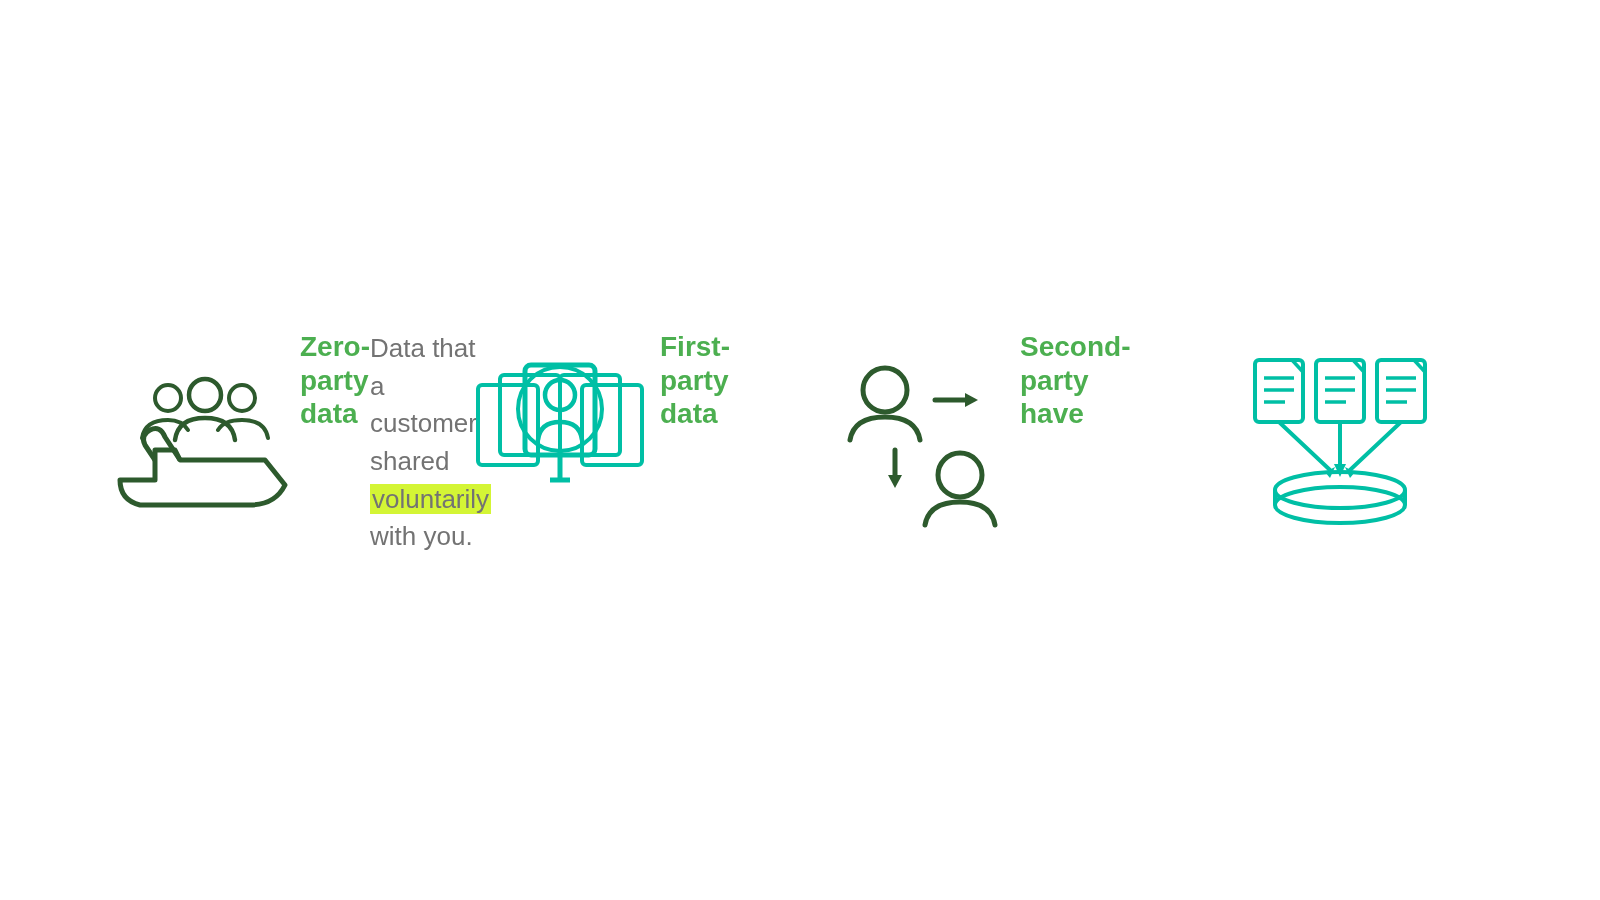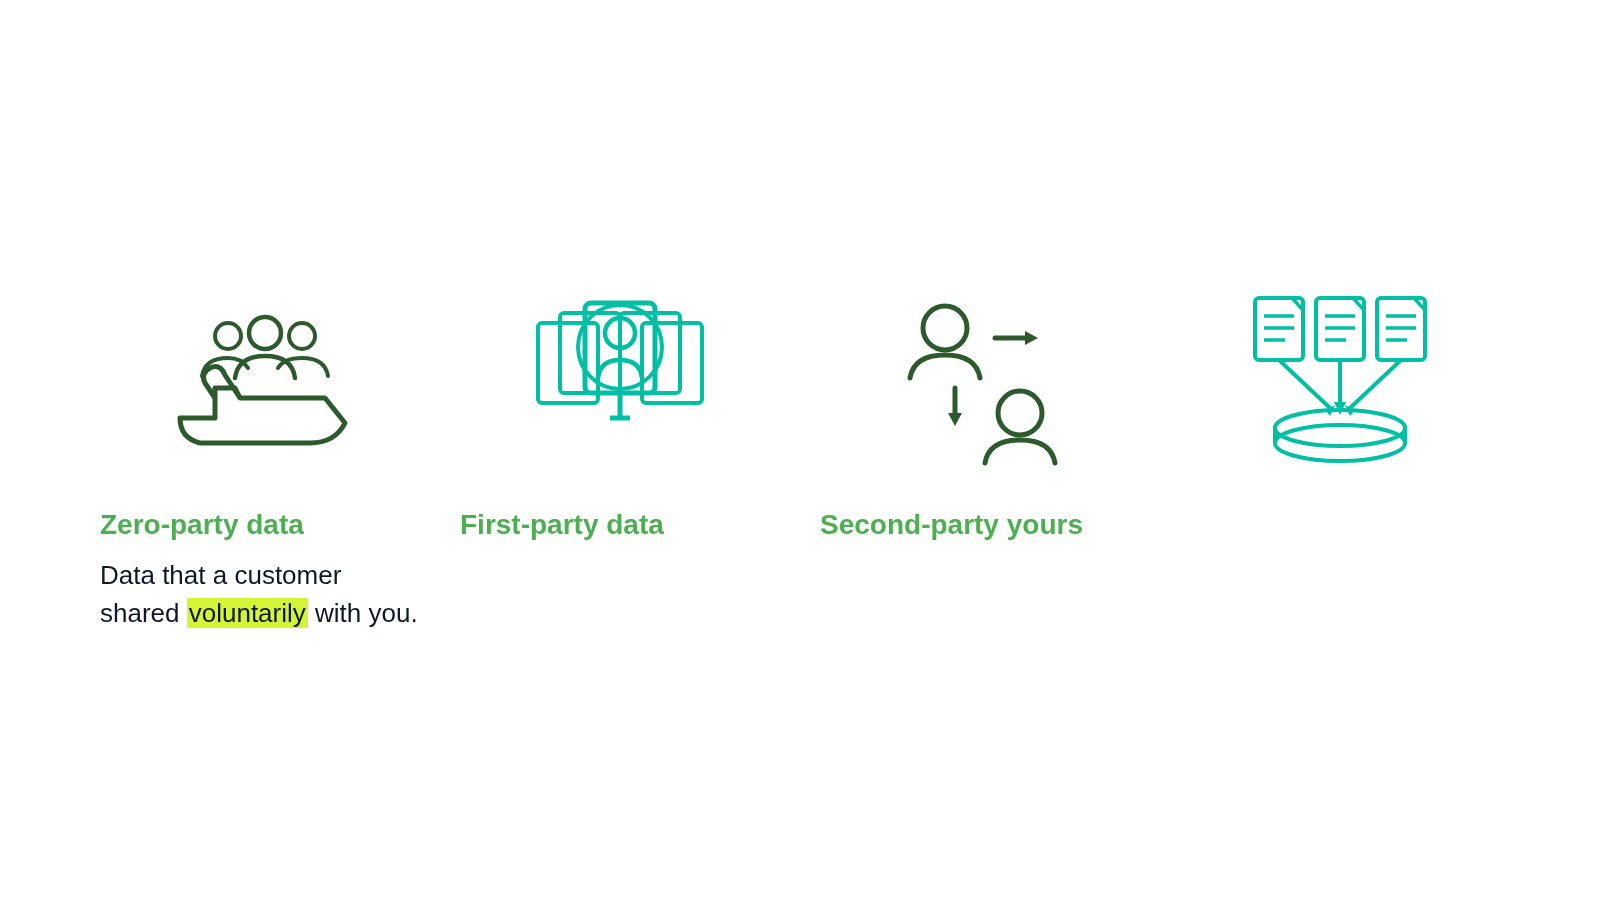--- a/index.html
+++ b/index.html
@@ -19,21 +19,21 @@
       display: flex;
       flex-direction: row;
       gap: 0;
       width: 1400px;
       align-items: flex-start;
       justify-content: space-between;
     }
 
     .card {
       display: flex;
-      flex-direction: column;
+      flex-direction: row;
       width: 320px;
       gap: 0;
     }
 
     .icon-area {
       width: 100%;
       height: 220px;
       display: flex;
       align-items: center;
       justify-content: center;
@@ -43,21 +43,21 @@
     .card-title {
       font-size: 28px;
       font-weight: 600;
       color: #4caf50;
       margin-bottom: 16px;
       line-height: 1.2;
     }
 
     .card-text {
       font-size: 26px;
-      color: #0f172a;
+      color: #737373;
       line-height: 1.45;
     }
 
     .highlight {
       background-color: #d4f535;
       padding: 0 2px;
     }
 
     
     svg {
@@ -128,21 +128,21 @@
         <path d="M115 55 L145 55" fill="none" stroke="#2d5a2d" stroke-width="5" stroke-linecap="round"></path>
         <polygon points="145,48 158,55 145,62" fill="#2d5a2d"></polygon>
 
         <path d="M75 105 L75 130" fill="none" stroke="#2d5a2d" stroke-width="5" stroke-linecap="round"></path>
         <polygon points="68,130 75,143 82,130" fill="#2d5a2d"></polygon>
 
         <circle cx="140" cy="130" r="22" fill="none" stroke="#2d5a2d" stroke-width="5"></circle>
         <path d="M105 180 Q109 157 140 157 Q171 157 175 180" fill="none" stroke="#2d5a2d" stroke-width="5" stroke-linecap="round"></path>
       </svg>
     </div>
-    <div class="card-title">Second-party yours</div>
+    <div class="card-title">Second-party have</div>
   </div>
 
   <div class="card">
     <div class="icon-area">
       <svg width="200" height="200" viewBox="0 0 200 200">
 
         <rect x="15" y="20" width="48" height="62" rx="4" fill="none" stroke="#00bfa5" stroke-width="4"></rect>
         <line x1="24" y1="38" x2="54" y2="38" stroke="#00bfa5" stroke-width="3.5"></line>
         <line x1="24" y1="50" x2="54" y2="50" stroke="#00bfa5" stroke-width="3.5"></line>
         <line x1="24" y1="62" x2="45" y2="62" stroke="#00bfa5" stroke-width="3.5"></line>

